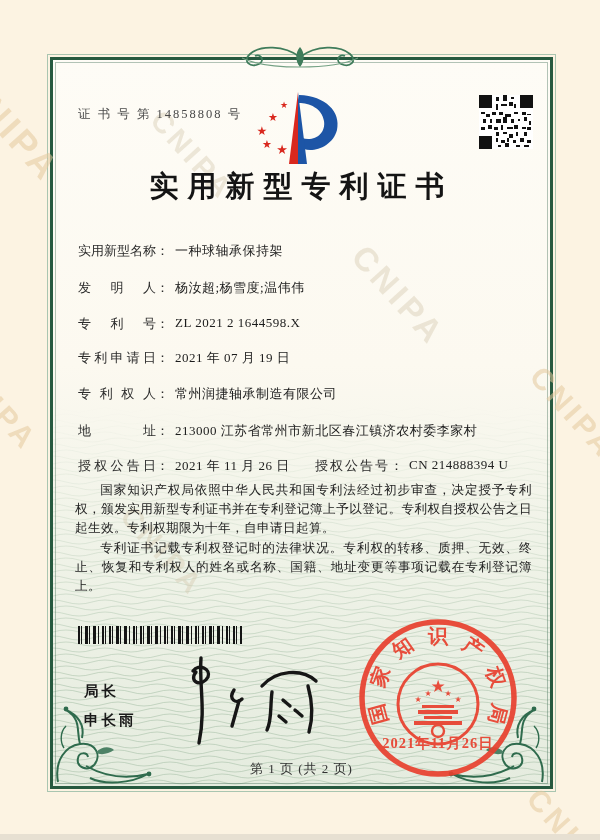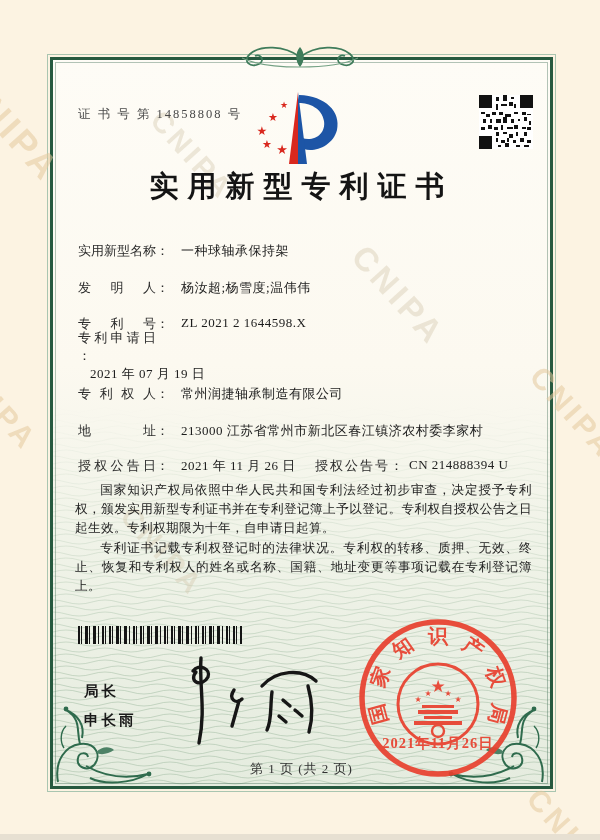--- a/index.html
+++ b/index.html
@@ -36,21 +36,21 @@
     position:absolute;left:50px;width:503px;top:167px;text-align:center;
     font-size:29px;font-weight:bold;color:#141414;letter-spacing:9px;
   }
   
   .field{position:absolute;left:78px;display:flex;align-items:flex-start;font-size:13px;color:#222;}
   .field .lbl{
     display:inline-block;width:78px;color:#2b2b2b;
     text-align:justify;text-align-last:justify;-moz-text-align-last:justify;
   }
   .field .colon{color:#2b2b2b;}
-  .field .val{margin-left:12px;color:#1c1c1c;letter-spacing:.5px;white-space:nowrap;}
+  .field .val{margin-left:6px;color:#1c1c1c;letter-spacing:.5px;white-space:nowrap;}
   .grant-second{position:absolute;left:315px;top:457px;display:flex;font-size:13px;color:#222;}
   .grant-second .lbl2{letter-spacing:2px;color:#2b2b2b;}
   .grant-second .val{margin-left:6px;letter-spacing:.5px;}
   
   .body-text{position:absolute;left:75px;top:481px;width:457px;}
   .body-text p{
     margin:0;font-size:12.6px;line-height:19.2px;color:#222;
     text-indent:2em;text-align:justify;letter-spacing:.4px;
   }
   
@@ -282,21 +282,21 @@
   <div class="field" style="top:279px;justify-content:space-between;">
     <span class="lbl">发明人</span>
       <span class="colon">：</span>
     <span class="val">杨汝超;杨雪度;温伟伟</span>
   </div>
   <div class="field" style="top:315px;">
     <span class="lbl">专利号</span>
       <span class="colon">：</span>
     <span class="val">ZL 2021 2 1644598.X</span>
   </div>
-  <div class="field" style="top:329px;flex-direction:column;">
+  <div class="field" style="top:349px;">
     <span class="lbl">专利申请日</span>
       <span class="colon">：</span>
     <span class="val">2021 年 07 月 19 日</span>
   </div>
   <div class="field" style="top:385px;">
     <span class="lbl">专利权人</span>
       <span class="colon">：</span>
     <span class="val">常州润捷轴承制造有限公司</span>
   </div>
   <div class="field" style="top:422px;">

